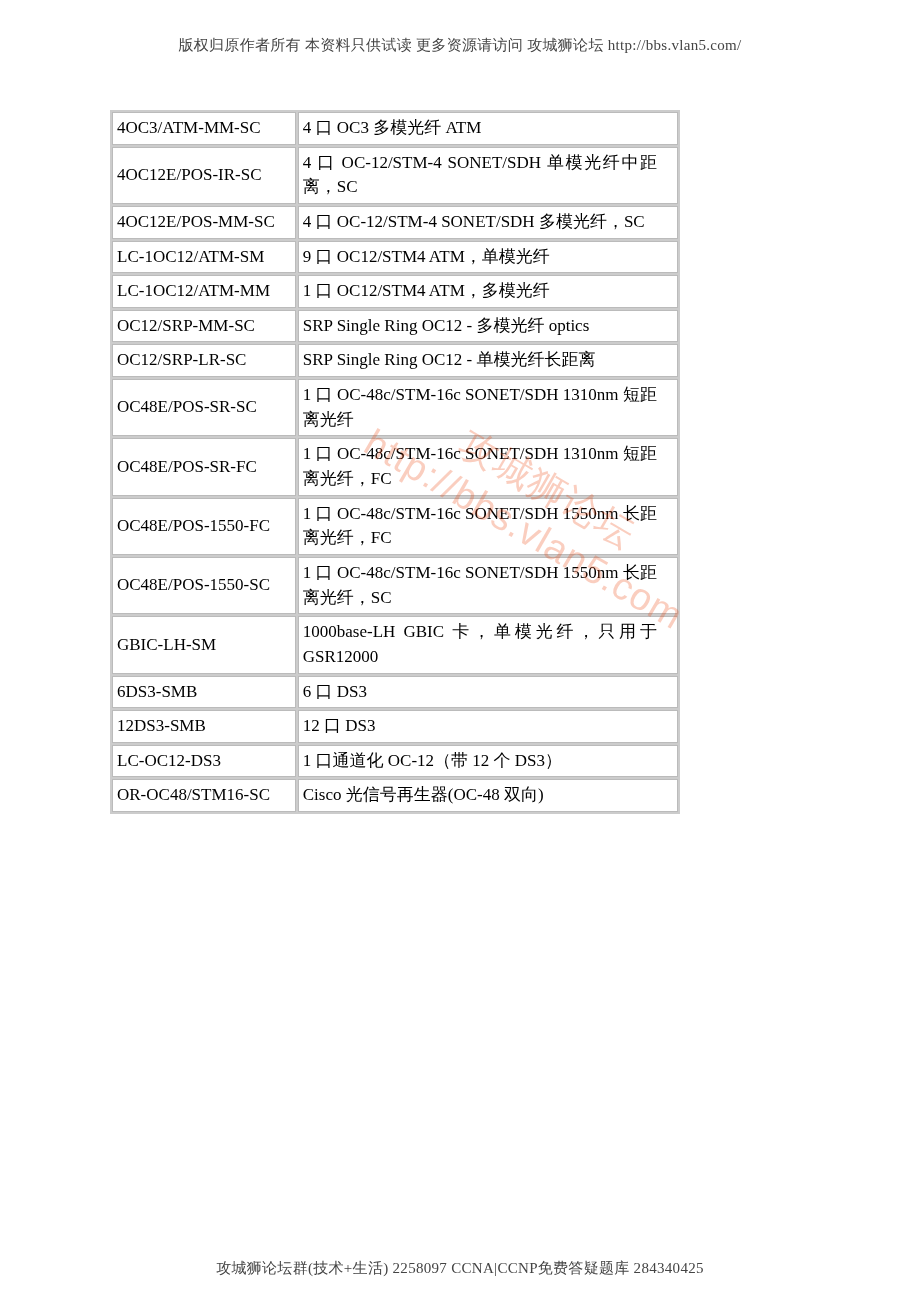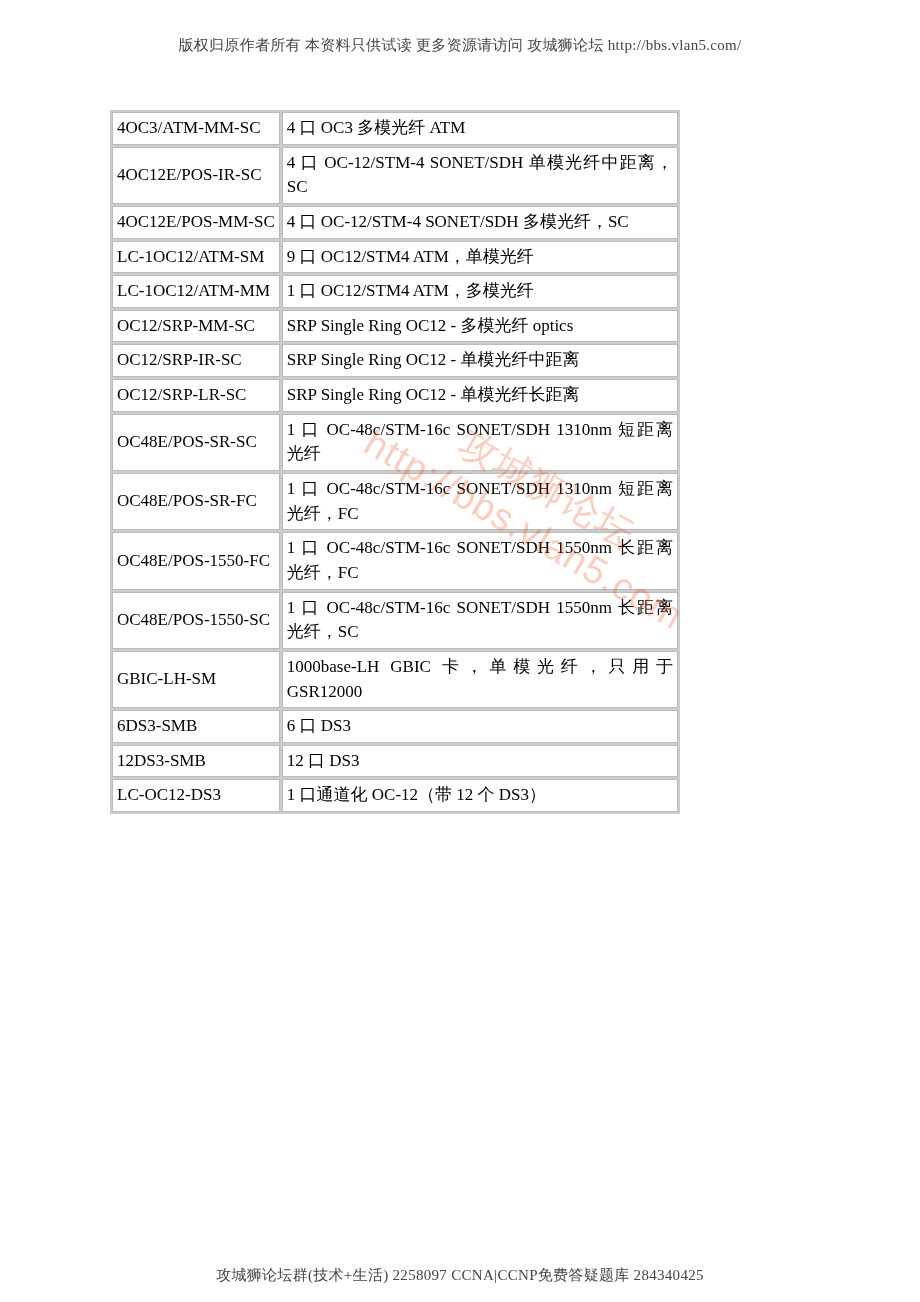--- a/index.html
+++ b/index.html
@@ -18,21 +18,21 @@
     left: 0;
     width: 920px;
     text-align: center;
     font-size: 15px;
     color: #444;
     font-family: "SimSun", "Times New Roman", serif;
     letter-spacing: 0.3px;
   }
   .footer {
     position: absolute;
-    bottom: 17px;
+    bottom: 24px;
     left: 0;
     width: 920px;
     text-align: center;
     font-size: 15px;
     color: #444;
     font-family: "SimSun", "Times New Roman", serif;
     letter-spacing: 0.3px;
   }
   .page-content {
     position: absolute;
@@ -42,21 +42,21 @@
   }
   table.product-table {
     border-collapse: separate;
     border-spacing: 2px;
     width: 570px;
     background: #ccc;
   }
   table.product-table td {
     background: #ffffff;
     border: 1px solid #bbb;
-    padding: 3px 4px 3px 4px;
+    padding: 3px 20px 3px 4px;
     font-size: 17px;
     line-height: 1.45;
     vertical-align: middle;
     font-family: "Times New Roman", "SimSun", serif;
     color: #000;
   }
   table.product-table td.col-code {
     white-space: nowrap;
   }
   table.product-table td.col-desc {
@@ -105,24 +105,20 @@
         </tr>
         <tr>
           <td class="col-code">LC-1OC12/ATM-MM</td>
           <td class="col-desc">1 口  OC12/STM4 ATM，多模光纤</td>
         </tr>
         <tr>
           <td class="col-code">OC12/SRP-MM-SC</td>
           <td class="col-desc">SRP Single Ring OC12 -  多模光纤  optics</td>
         </tr>
         <tr>
-          <td class="col-code">OC12/SRP-IR-SC</td>
-          <td class="col-desc">SRP Single Ring OC12 -  单模光纤中距离</td>
-        </tr>
-        <tr>
           <td class="col-code">OC12/SRP-LR-SC</td>
           <td class="col-desc">SRP Single Ring OC12 -  单模光纤长距离</td>
         </tr>
         <tr>
           <td class="col-code">OC48E/POS-SR-SC</td>
           <td class="col-desc">1 口  OC-48c/STM-16c SONET/SDH 1310nm 短距离光纤</td>
         </tr>
         <tr>
           <td class="col-code">OC48E/POS-SR-FC</td>
           <td class="col-desc">1 口  OC-48c/STM-16c SONET/SDH 1310nm  短距离光纤，FC</td>
@@ -144,19 +140,23 @@
           <td class="col-desc">6 口 DS3</td>
         </tr>
         <tr>
           <td class="col-code">12DS3-SMB</td>
           <td class="col-desc">12 口 DS3</td>
         </tr>
         <tr>
           <td class="col-code">LC-OC12-DS3</td>
           <td class="col-desc">1 口通道化 OC-12（带 12 个 DS3）</td>
         </tr>
+        <tr>
+          <td class="col-code">OR-OC48/STM16-SC</td>
+          <td class="col-desc">Cisco  光信号再生器(OC-48 双向)</td>
+        </tr>
       </tbody>
   </table>
 </div>
 
 <div class="watermark">攻城狮论坛 http://bbs.vlan5.com</div>
 
 <div class="footer">攻城狮论坛群(技术+生活) 2258097 CCNA|CCNP免费答疑题库 284340425</div>
 
 </body></html>

